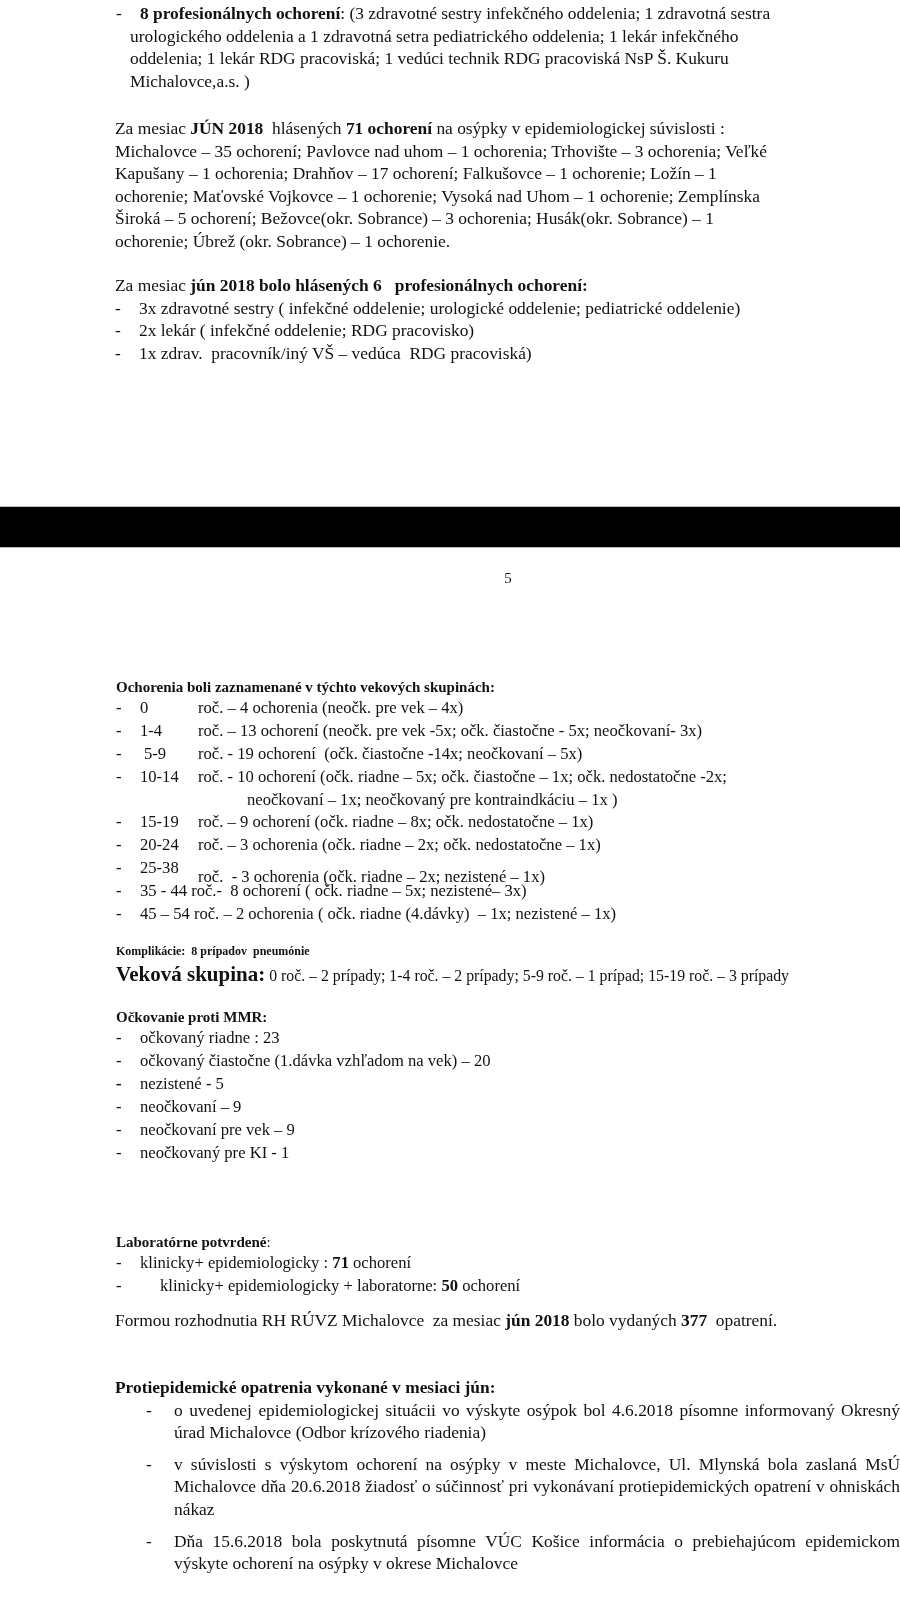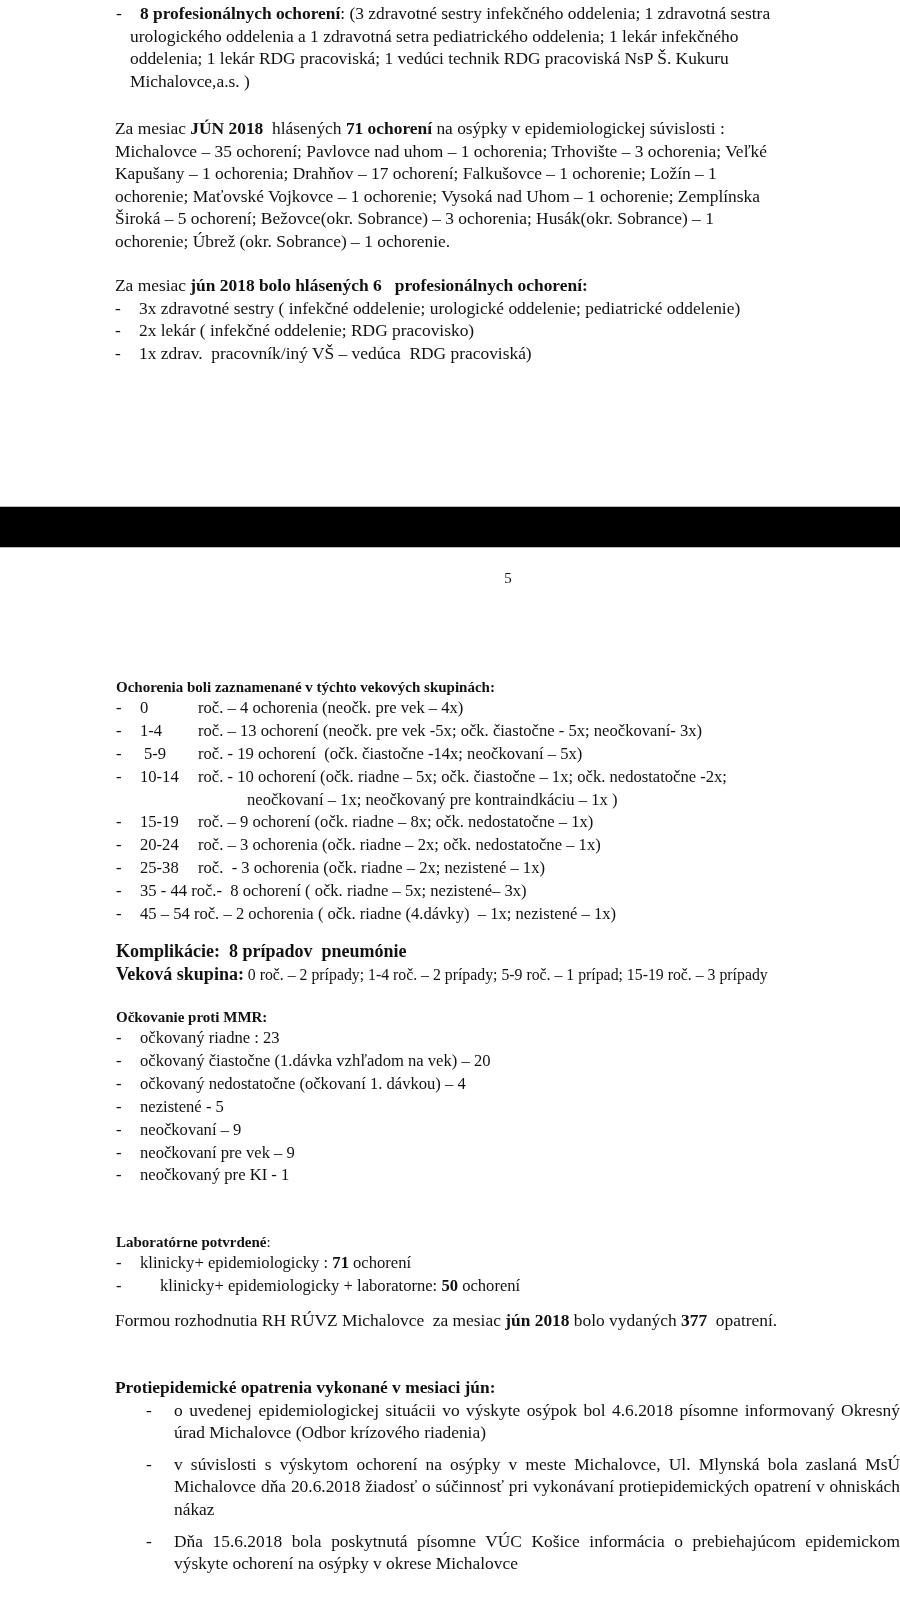--- a/index.html
+++ b/index.html
@@ -120,48 +120,48 @@
           <span class="desc" style="left:82px">roč. – 9 ochorení (očk. riadne – 8x; očk. nedostatočne – 1x)</span>
         </div>
       <div class="age-row">
           <span class="dash">-</span>
           <span class="grp">20-24</span>
           <span class="desc" style="left:82px">roč. – 3 ochorenia (očk. riadne – 2x; očk. nedostatočne – 1x)</span>
         </div>
       <div class="age-row">
           <span class="dash">-</span>
           <span class="grp">25-38</span>
-          <span class="desc" style="left:82px; white-space:pre;">roč.  - 3 ochorenia (očk. riadne – 2x; nezistené – 1x)</span>
+          <span class="desc" style="left:82px; white-space:pre;margin-top:9px;">roč.  - 3 ochorenia (očk. riadne – 2x; nezistené – 1x)</span>
         </div>
       <div class="age-row">
           <span class="dash">-</span>
           <span style="position:absolute; left:24px; white-space:pre;"><span>35 - 44 roč.-</span><span>  8 ochorení ( očk. riadne – 5x; nezistené– 3x)</span></span>
         </div>
       <div class="age-row">
           <span class="dash">-</span>
           <span style="position:absolute; left:24px; white-space:pre;"><span>45 – 54 roč.</span><span> – 2 ochorenia ( očk. riadne (4.dávky)  – 1x; nezistené – 1x)</span></span>
         </div>
     </div>
   </div>
 
   <div class="abs" style="left:116px; top:392px; width:780px; white-space:nowrap;">
-    <div style="font-size:18px; line-height:23px;">
+    <div style="font-size:12px; line-height:23px;">
       <b>Komplikácie:</b><b style="white-space:pre;">  8 prípadov  pneumónie</b>
     </div>
     <div style="font-size:15.8px; line-height:22px;">
-      <b style="font-size:18px;">Veková skupina:</b><span> 0 roč. – 2 prípady; 1-4 roč. – 2 prípady; 5-9 roč. – 1 prípad; 15-19 roč. – 3 prípady</span>
+      <b style="font-size:21px;">Veková skupina:</b><span> 0 roč. – 2 prípady; 1-4 roč. – 2 prípady; 5-9 roč. – 1 prípad; 15-19 roč. – 3 prípady</span>
     </div>
   </div>
 
   <div class="abs" style="left:116px; top:460px; width:780px; white-space:nowrap;">
     <div class="t15 b">Očkovanie proti MMR:</div>
     <div class="t16">
       <div class="dash-line"><span class="dash">-</span><span>očkovaný riadne : 23</span></div>
       <div class="dash-line"><span class="dash">-</span><span>očkovaný čiastočne (1.dávka vzhľadom na vek) – 20</span></div>
-      <div class="dash-line"><span class="dash">-</span><span>očkovaný nedostatočne (očkovaní 1. dávkou) – 4</span></div>
+      <div class="dash-line"><span class="dash">-</span></div>
       <div class="dash-line"><span class="dash">-</span><span>nezistené - 5</span></div>
       <div class="dash-line"><span class="dash">-</span><span>neočkovaní – 9</span></div>
       <div class="dash-line"><span class="dash">-</span><span>neočkovaní pre vek – 9</span></div>
       <div class="dash-line"><span class="dash">-</span><span>neočkovaný pre KI - 1</span></div>
     </div>
   </div>
 
   <div class="abs" style="left:116px; top:685px; width:780px; white-space:nowrap;">
     <div class="t15"><b>Laboratórne potvrdené</b><span>:</span></div>
     <div class="t16">

